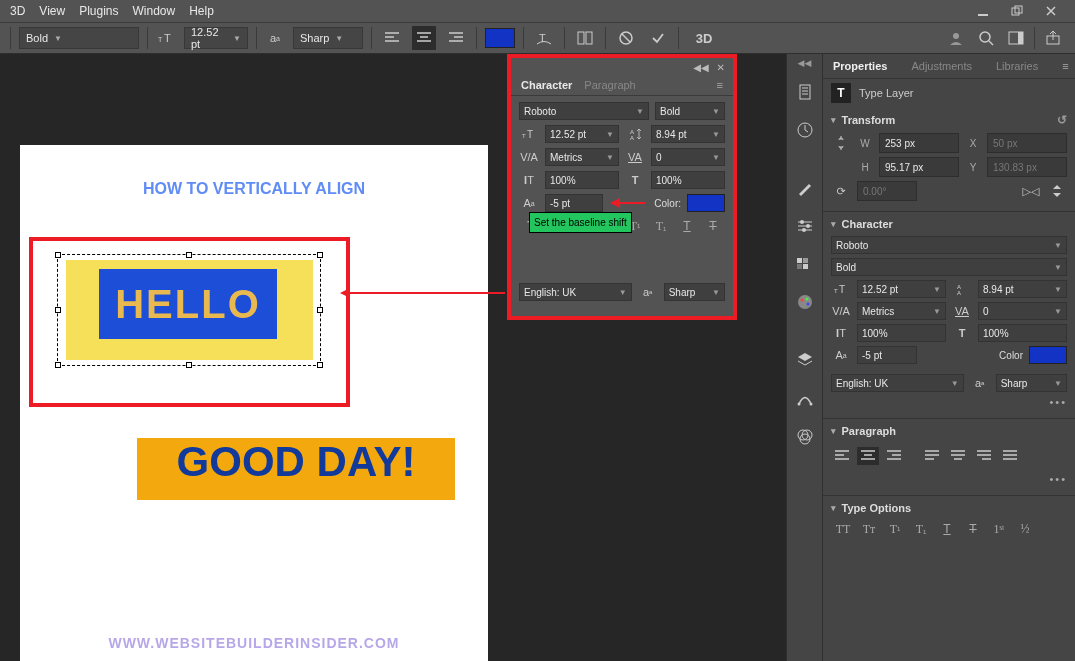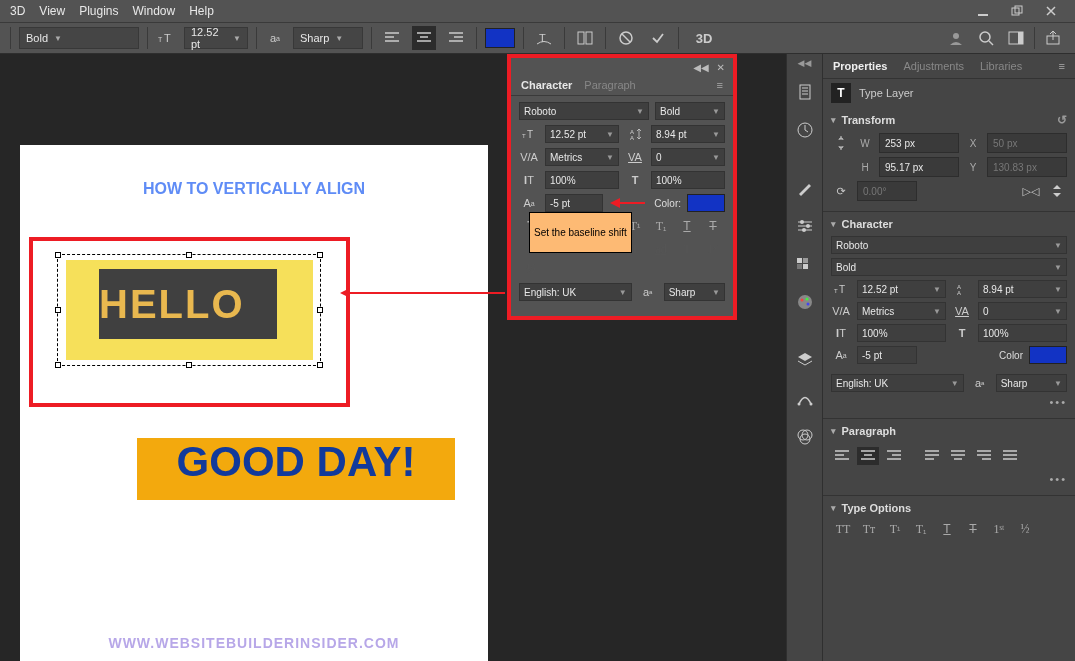--- a/index.html
+++ b/index.html
@@ -16,46 +16,46 @@
 .swatch{width:30px;height:20px;border:1px solid #222}
 .rgroup{margin-left:auto;display:flex;gap:6px;align-items:center}
 .main{position:absolute;top:54px;left:0;right:0;bottom:0;display:flex}
 .canvaswrap{flex:1;position:relative;background:#262626;overflow:hidden}
 .doc{position:absolute;left:20px;top:91px;width:468px;height:516px;background:#fff}
 .headline{position:absolute;top:32px;left:0;right:0;text-align:center;color:#5f8cf6;font-weight:700;font-size:16px;line-height:1.5}
 .redbox1{position:absolute;top:92px;left:9px;width:321px;height:170px;border:4px solid #ed1c24}
 .selrect{position:absolute;border:1px dashed #000}
 .handle{width:6px;height:6px;background:#fff;border:1px solid #000;position:absolute}
 .yellow{position:absolute;background:#f6e05a}
-.navy{position:absolute;background:#404040;display:flex;align-items:center;justify-content:flex-start}
+.navy{position:absolute;background:#1d4ed8;display:flex;align-items:center;justify-content:center}
 .hello{color:#e9b84f;font-weight:800;letter-spacing:2px}
 .orange{position:absolute;background:#f3a90d;display:flex;align-items:flex-start;justify-content:center}
 .goodday{color:#123a9b;font-weight:800}
 .footer{position:absolute;bottom:10px;left:0;right:0;text-align:center;color:#b7a7e8;font-weight:700;letter-spacing:1px;font-size:14px}
 .arrow{position:absolute;height:2px;background:#ed1c24}
 .arrow:before{content:"";position:absolute;left:-10px;top:-4px;border:5px solid transparent;border-right:10px solid #ed1c24}
 .floatpanel{position:absolute;top:0px;left:507px;width:230px;height:266px;border:4px solid #ed1c24;background:#535353;padding:4px 0 0 0}
 .fp-top{display:flex;justify-content:flex-end;gap:8px;padding:0 8px 2px;color:#bbb;font-size:10px}
 .fp-tabs{display:flex;gap:12px;padding:4px 10px;border-bottom:1px solid #3a3a3a}
 .fp-tab{color:#888;font-size:11px}
 .fp-tab.act{color:#e8e8e8;font-weight:600}
 .fp-menu{margin-left:auto;color:#aaa}
 .fp-body{padding:6px 8px;display:flex;flex-direction:column;gap:5px}
 .fp-row{display:flex;gap:6px;align-items:center}
 .smico{width:20px;height:18px;display:flex;align-items:center;justify-content:center;color:#ccc;font-size:11px}
 .smdd{background:#3f3f3f;border:1px solid #333;height:18px;display:flex;align-items:center;padding:0 4px;color:#e8e8e8;font-size:10px;flex:1}
 .smdd .caret{margin-left:auto;font-size:8px;color:#999}
-.tooltip{position:absolute;background:#fdba74;border:1px solid #000;color:#000;font-size:10px;padding:14px 4px;white-space:nowrap}
+.tooltip{position:absolute;background:#22c55e;border:1px solid #000;color:#000;font-size:10px;padding:4px 4px;white-space:nowrap}
 .iconstrip{display:flex;gap:2px;flex-wrap:wrap}
 .iconstrip .tch{width:24px;height:18px;display:flex;align-items:center;justify-content:center;color:#aaa;font-size:12px;font-family:serif}
 .iconstrip .tch.dis{color:#555}
 .midtools{width:36px;background:#454545;border-left:1px solid #2f2f2f;display:flex;flex-direction:column;align-items:center;padding-top:4px;gap:10px}
 .mt{width:28px;height:28px;display:flex;align-items:center;justify-content:center;color:#ccc;font-size:14px}
 .rightpan{width:253px;background:#454545;border-left:1px solid #2f2f2f;display:flex;flex-direction:column;overflow:hidden}
-.rp-tabs{display:flex;gap:16px;padding:6px 10px;border-bottom:1px solid #333;font-size:11px;align-items:center}
+.rp-tabs{display:flex;gap:24px;padding:6px 10px;border-bottom:1px solid #333;font-size:11px;align-items:center}
 .rp-tabs .act{color:#eee;font-weight:600}
 .rp-tabs .inact{color:#888}
 .rp-tabs .menu{margin-left:auto;color:#aaa}
 .rp-sec{border-bottom:1px solid #333;padding:6px 8px 10px}
 .rp-sechead{display:flex;align-items:center;gap:6px;color:#ddd;font-size:11px;font-weight:600;margin-bottom:6px}
 .rp-sechead .chev{font-size:9px;color:#aaa}
 .rp-sechead .rico{margin-left:auto;color:#999;font-size:12px}
 .rp-row{display:flex;gap:6px;align-items:center;margin-top:4px}
 .rp-lbl{width:16px;text-align:center;color:#aaa;font-size:10px}
 .rp-in{background:#3a3a3a;border:1px solid #2d2d2d;height:20px;display:flex;align-items:center;padding:0 5px;color:#e8e8e8;font-size:10px;flex:1}

